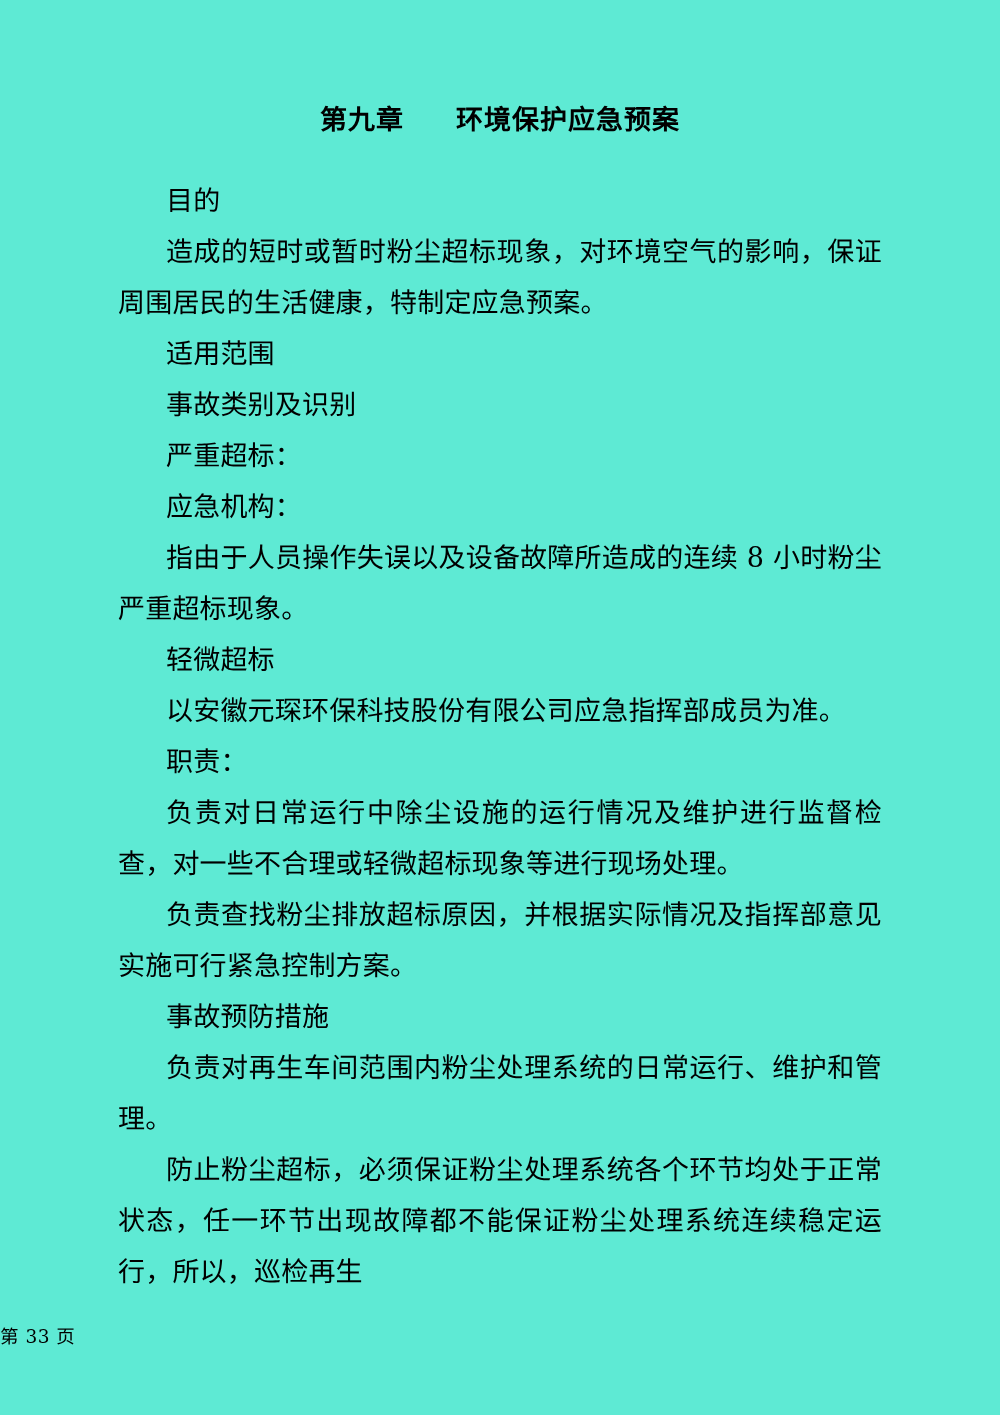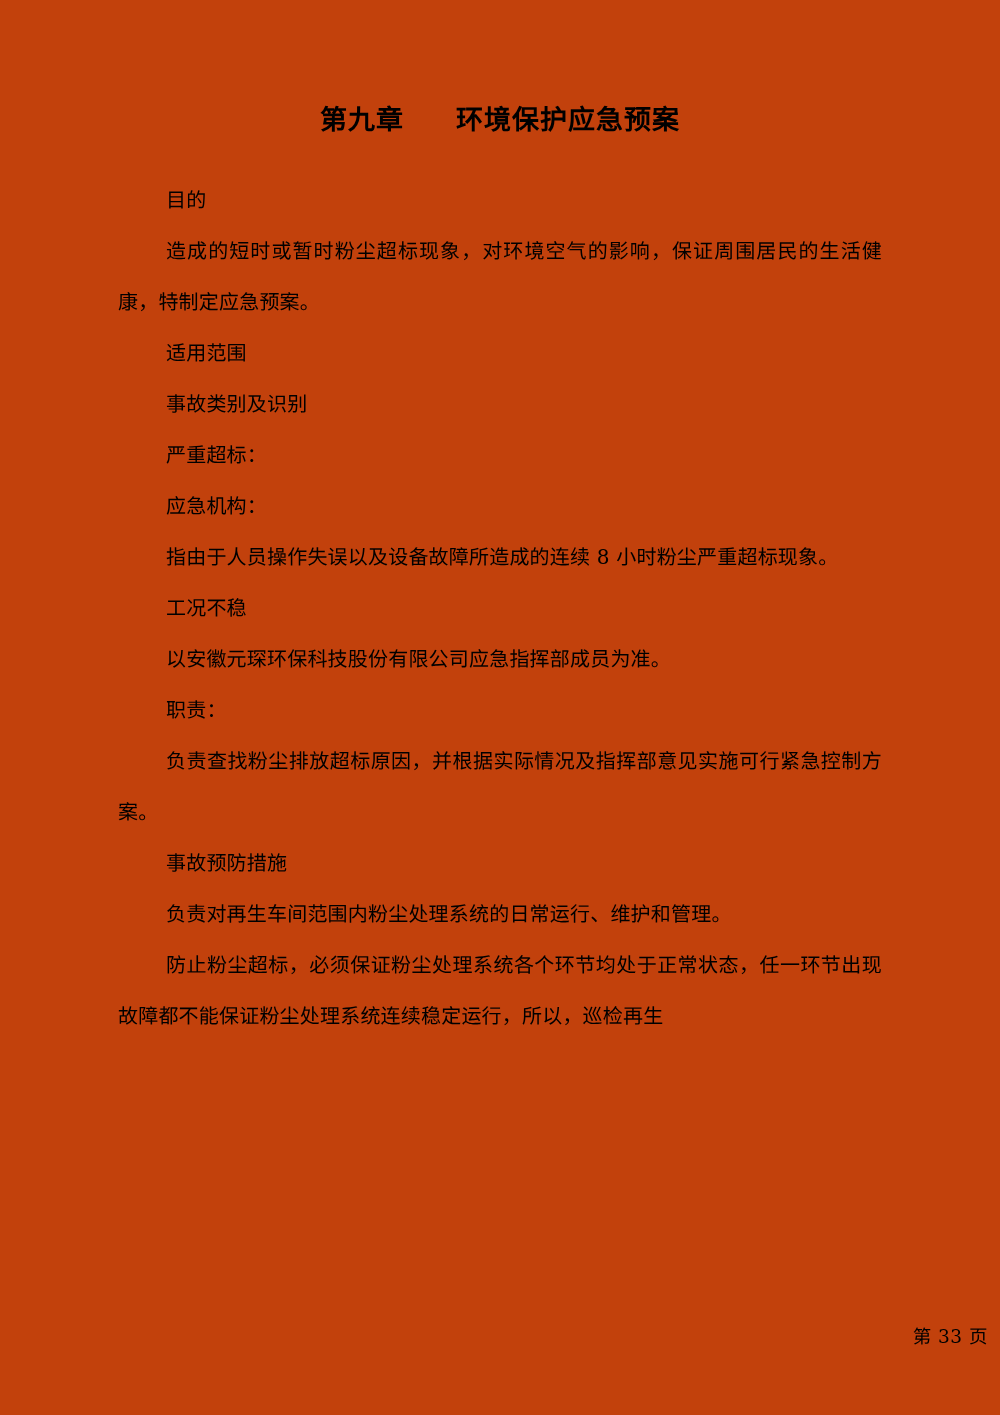--- a/index.html
+++ b/index.html
@@ -10,58 +10,58 @@
   }
   body {
     font-family: "DejaVu Serif", "Liberation Serif", serif;
     color: #000000;
   }
   .page {
     position: relative;
     width: 1000px;
     height: 1415px;
     margin: 0 auto;
-    background: #c2410c;
+    background: #5eead4;
     box-sizing: border-box;
     overflow: hidden;
     padding-left: 48px;
   }
   .content {
     position: absolute;
     left: 118px;
     top: 100px;
     width: 764px;
   }
   .doc-title {
     font-size: 27px;
     font-weight: bold;
     text-align: center;
     letter-spacing: 1px;
     margin: 0 0 34px 0;
     line-height: 1.5;
     white-space: pre;
   }
   .para {
-    font-size: 20px;
+    font-size: 27px;
     line-height: 51px;
     text-align: justify;
     text-justify: inter-ideograph;
     margin: 0;
     text-indent: 48px;
     letter-spacing: 0.2px;
   }
   .para.heading {
     text-indent: 48px;
   }
   .footer {
     position: absolute;
     left: 0;
     right: 12px;
     top: 1322px;
-    text-align: right;
+    text-align: left;
     font-size: 18.5px;
     font-family: "DejaVu Serif", "Liberation Serif", serif;
     letter-spacing: 0.5px;
   }
 </style>
 </head>
 <body>
 
 <div class="page">
   <div class="content">
@@ -71,24 +71,25 @@
     <p class="para">造成的短时或暂时粉尘超标现象，对环境空气的影响，保证周围居民的生活健康，特制定应急预案。</p>
 
     <p class="para heading">适用范围</p>
 
     <p class="para heading">事故类别及识别</p>
     <p class="para heading">严重超标：</p>
 
     <p class="para heading">应急机构：</p>
     <p class="para">指由于人员操作失误以及设备故障所造成的连续 8 小时粉尘严重超标现象。</p>
 
-    <p class="para heading">工况不稳</p>
+    <p class="para heading">轻微超标</p>
     <p class="para">以安徽元琛环保科技股份有限公司应急指挥部成员为准。</p>
 
     <p class="para heading">职责：</p>
+    <p class="para">负责对日常运行中除尘设施的运行情况及维护进行监督检查，对一些不合理或轻微超标现象等进行现场处理。</p>
     <p class="para">负责查找粉尘排放超标原因，并根据实际情况及指挥部意见实施可行紧急控制方案。</p>
     <p class="para heading">事故预防措施</p>
 
     <p class="para">负责对再生车间范围内粉尘处理系统的日常运行、维护和管理。</p>
     <p class="para">防止粉尘超标，必须保证粉尘处理系统各个环节均处于正常状态，任一环节出现故障都不能保证粉尘处理系统连续稳定运行，所以，巡检再生</p>
   </div>
 
   <div class="footer">第 33 页</div>
 </div>
 

